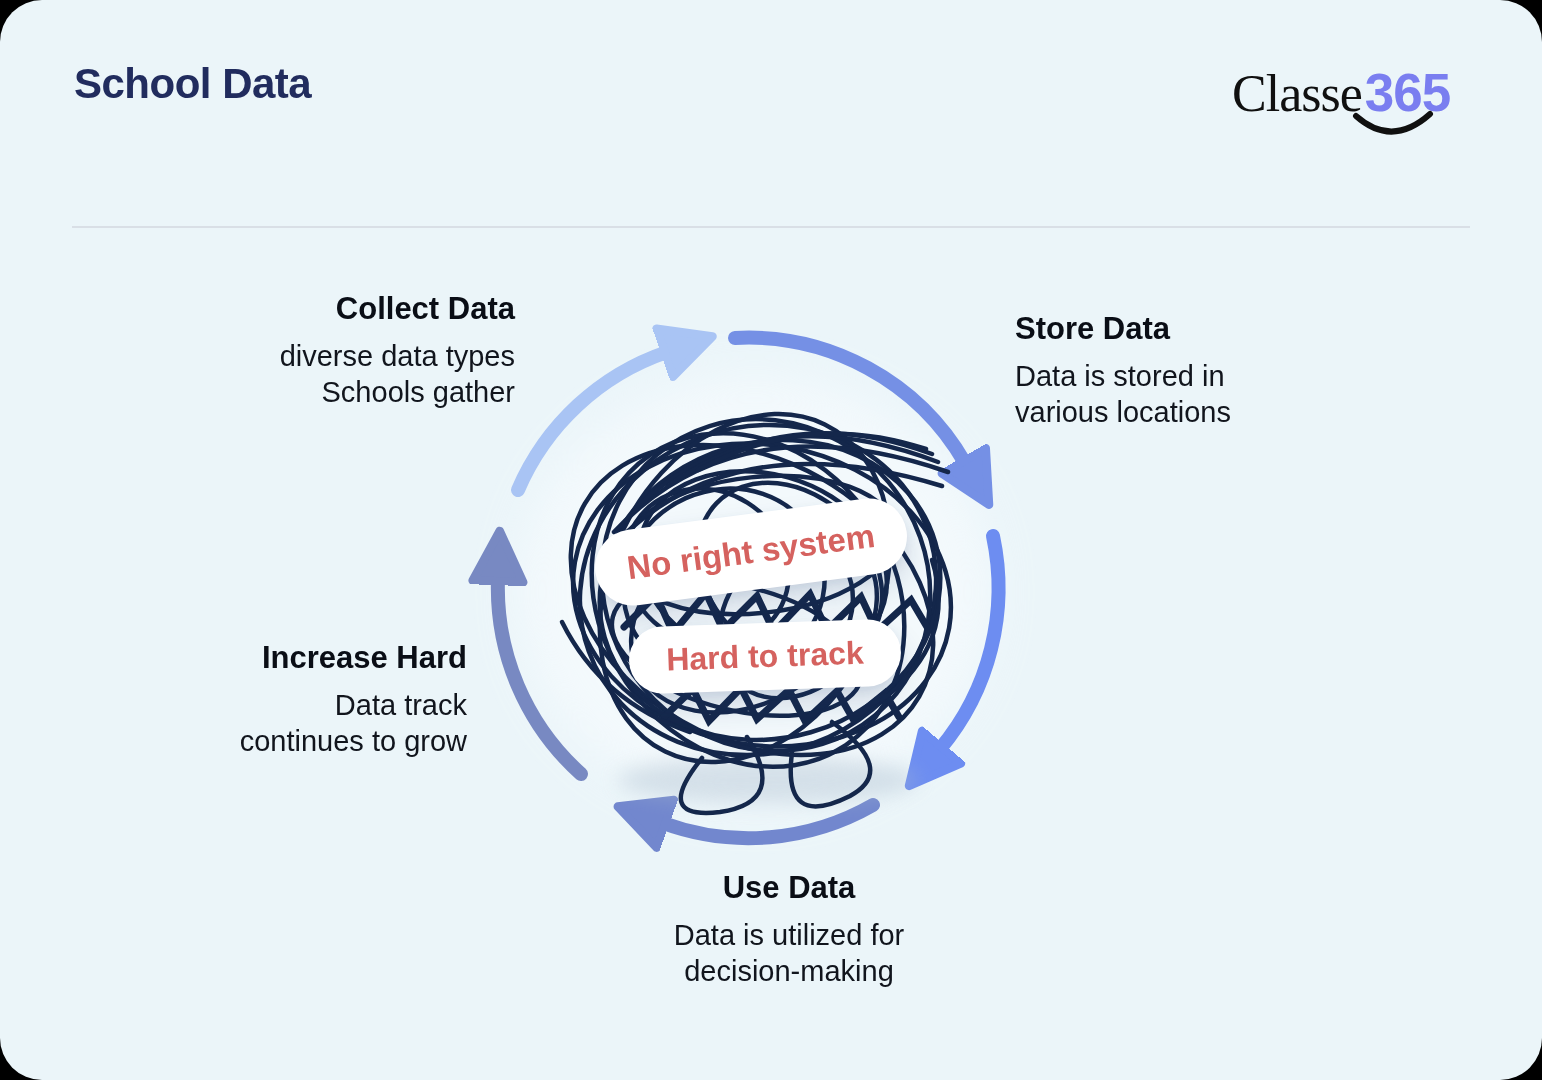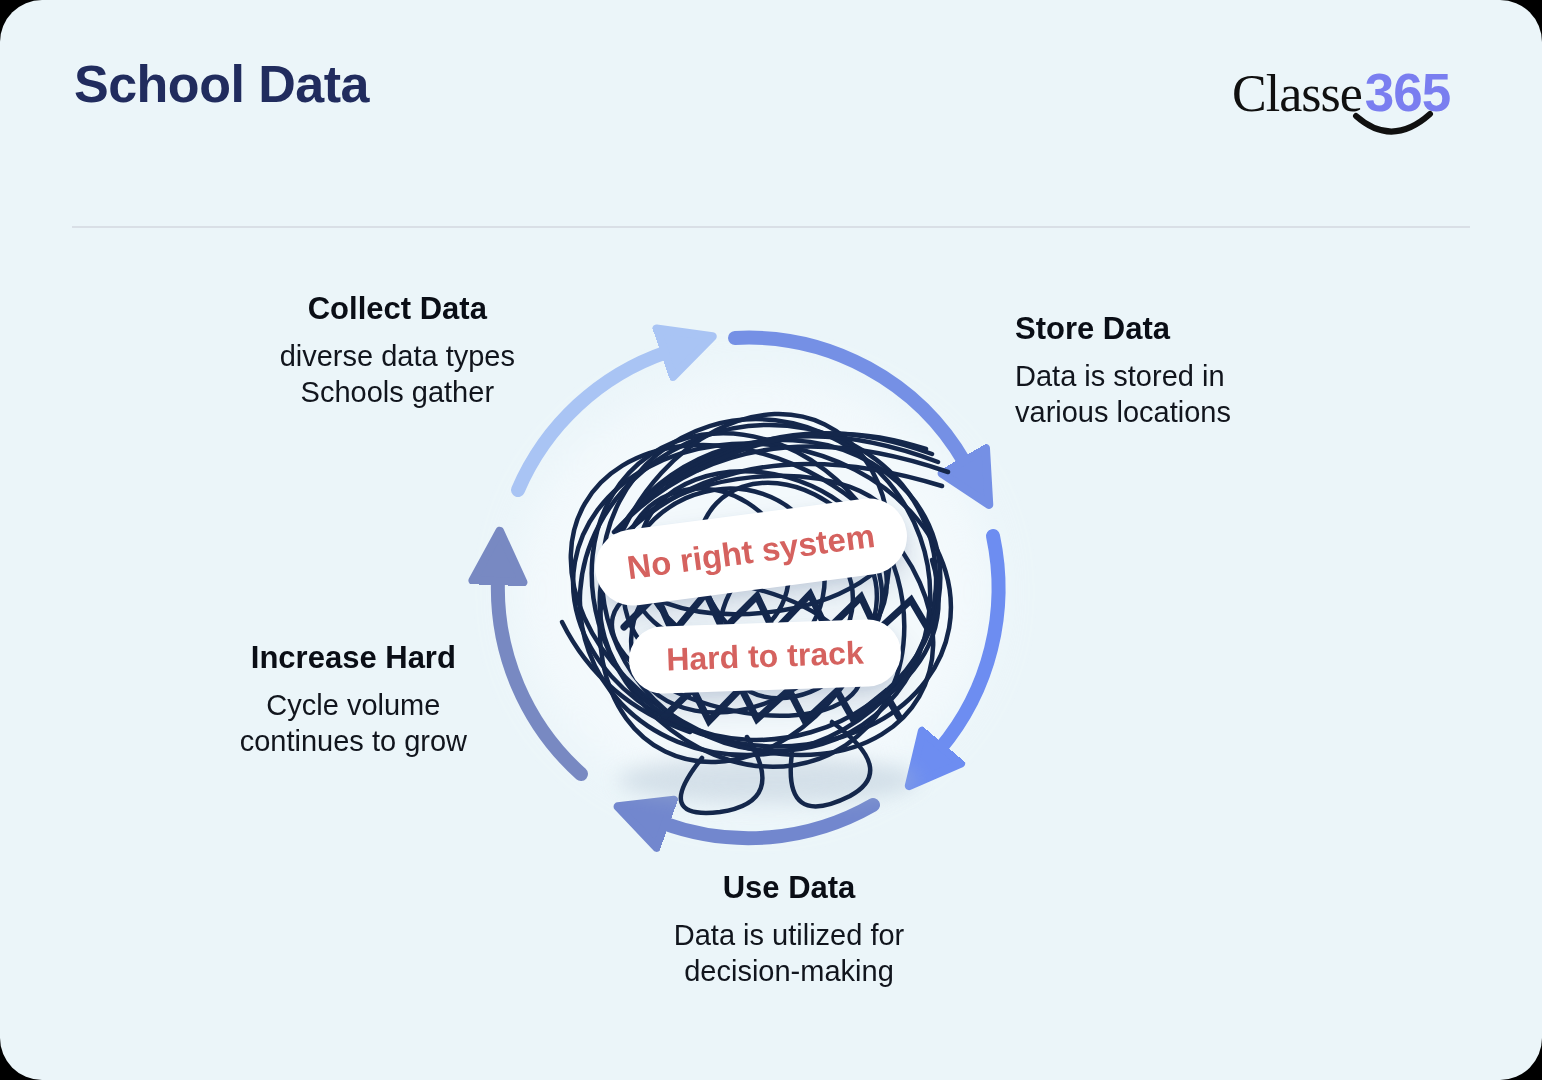--- a/index.html
+++ b/index.html
@@ -16,21 +16,21 @@
   }
   .card {
     position:absolute; inset:0;
     background:#ebf5f9;
     border-radius:42px;
     overflow:hidden;
   }
   
   .page-title {
     position:absolute; left:74px; top:44px;
-    font-size:52px; line-height:80px; font-weight:700;
+    font-size:42px; line-height:80px; font-weight:700;
     letter-spacing:-0.5px;
     color:#212c5e;
   }
   .divider {
     position:absolute; left:72px; right:72px; top:226px;
     height:2px; background:#d9dfe6;
   }
   .logo {
     position:absolute; left:1232px; top:62px; width:240px; height:90px;
   }
@@ -50,21 +50,21 @@
   }
   
   .stage { position:absolute; z-index:3; }
   .stage-title {
     font-size:31px; font-weight:700; color:#0a0e16;
     margin-bottom:11px;
   }
   .stage-desc {
     font-size:29px; color:#11151d; line-height:36px;
   }
-  .align-right { text-align:center; }
+  .align-right { text-align:right; }
   .align-left  { text-align:left; }
   .align-center{ text-align:center;margin-left:17px; }
   .stage-collect  { right:1027px; top:291px; }
   .stage-store    { left:1015px;  top:291px;margin-top:20px; }
   .stage-manage   { left:1063px;  top:640px; }
   .stage-increase { right:1075px; top:640px; }
   .stage-use      { left:772px;   top:870px; transform:translateX(-50%); }
   
   .diagram-svg { position:absolute; left:0; top:0; z-index:1; }
   .badge {
@@ -198,18 +198,18 @@
 
 
     <div class="stage stage-use align-center">
       <div class="stage-title">Use Data</div>
       <div class="stage-desc">Data is utilized for</div>
       <div class="stage-desc">decision-making</div>
     </div>
 
     <div class="stage stage-increase align-right">
       <div class="stage-title">Increase Hard</div>
-      <div class="stage-desc">Cycle volume</div>
+      <div class="stage-desc">Data track</div>
       <div class="stage-desc">continues to grow</div>
     </div>
 
   </div>
 </div>
 
 </body></html>

